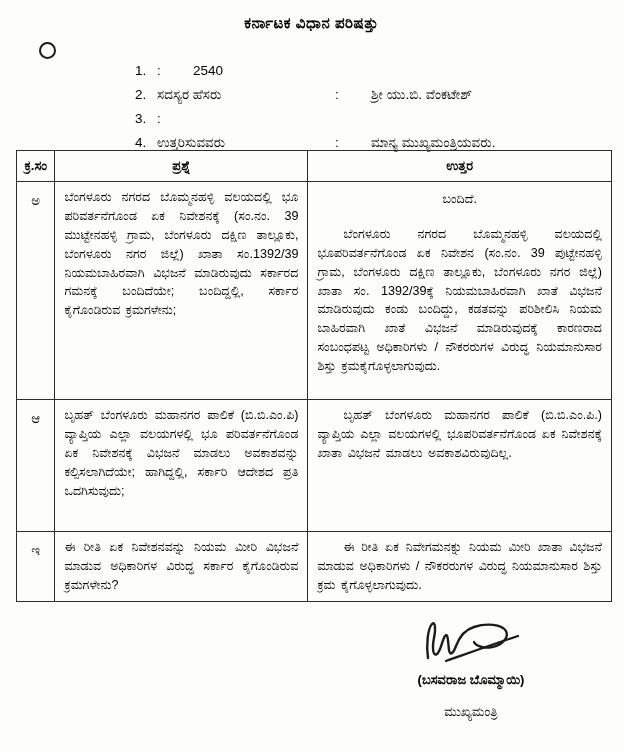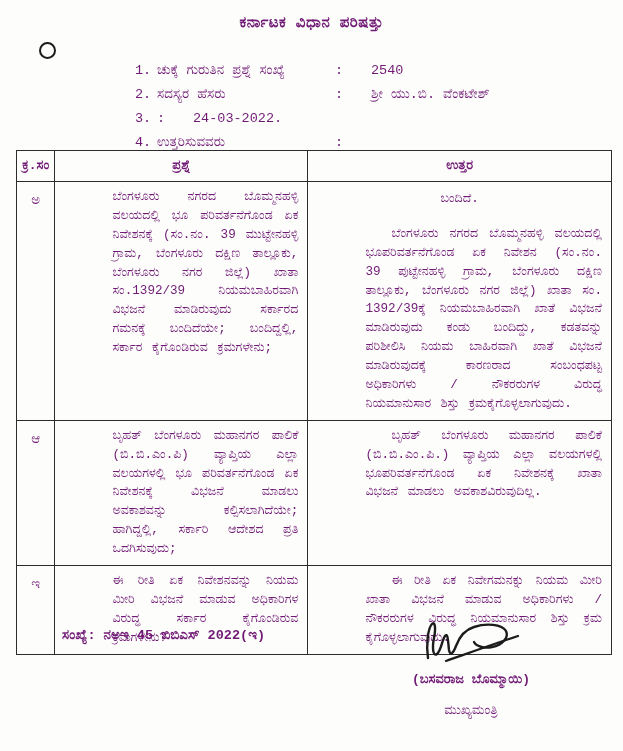--- a/index.html
+++ b/index.html
@@ -1,21 +1,21 @@
 <!DOCTYPE html>
 <html><head>
 <meta charset="utf-8">
 <style>
   html,body{margin:0;padding:0;background:#e8e8e8;}
   .page{
     position:relative;
     width:623px;height:751px;
     background:#fdfdfc;
-    font-family:Liberation Mono, monospace;
-    color:#701a75;
+    font-family:Liberation Sans, sans-serif;
+    color:#000000;
     overflow:hidden;
     box-shadow:0 0 4px rgba(0,0,0,.25);
   }
   .doc-title{
     position:absolute;top:14px;left:0;right:0;
     text-align:center;
     font-size:15px;font-weight:bold;
     letter-spacing:.5px;
   }
   .punch-hole{
@@ -47,21 +47,21 @@
   }
   .qa-table th{
     font-weight:bold;text-align:center;
     padding:4px 4px;height:22px;vertical-align:middle;
     font-size:13px;
   }
   .col-serial{width:38px;}
   .col-question{width:250px;}
   .col-answer{width:300px;}
   td.serial-cell{text-align:center;font-size:13.5px;padding-top:9px;}
-  .cell-text{text-align:justify;word-spacing:2px;margin-left:48px;}
+  .cell-text{text-align:justify;word-spacing:2px;}
   .answer-lead{text-align:center;margin:2px 0 16px 0;}
   .indent{text-indent:26px;}
   .row-1{height:218px;}
   .row-2{height:132px;}
   .row-3{height:68px;}
   .ref-line{
     position:absolute;top:628px;left:62px;
     font-size:13.5px;font-weight:bold;
   }
   .sign-block{
@@ -77,39 +77,38 @@
 
 <div class="page">
 
   <div class="doc-title">ಕರ್ನಾಟಕ ವಿಧಾನ ಪರಿಷತ್ತು</div>
 
   <div class="punch-hole"></div>
 
   <div class="meta-list">
     <div class="meta-row">
       <span class="meta-num">1.</span>
-      <span class="meta-label">ಚುಕ್ಕೆ ಗುರುತಿನ ಪ್ರಶ್ನೆ ಸಂಖ್ಯೆ</span>
       <span class="meta-colon">:</span>
       <span class="meta-value">2540</span>
     </div>
     <div class="meta-row">
       <span class="meta-num">2.</span>
       <span class="meta-label">ಸದಸ್ಯರ ಹೆಸರು</span>
       <span class="meta-colon">:</span>
       <span class="meta-value">ಶ್ರೀ ಯು.ಬಿ. ವೆಂಕಟೇಶ್</span>
     </div>
     <div class="meta-row">
       <span class="meta-num">3.</span>
       <span class="meta-colon">:</span>
-      <span class="meta-value">24-03-2022.</span>
     </div>
     <div class="meta-row">
       <span class="meta-num">4.</span>
       <span class="meta-label">ಉತ್ತರಿಸುವವರು</span>
       <span class="meta-colon">:</span>
+      <span class="meta-value">ಮಾನ್ಯ ಮುಖ್ಯಮಂತ್ರಿಯವರು.</span>
     </div>
   </div>
 
   <table class="qa-table">
     <colgroup>
       <col class="col-serial">
         <col class="col-question">
         <col class="col-answer">
     </colgroup>
     <thead>
@@ -144,21 +143,20 @@
         <td>
           <div class="cell-text">ಈ ರೀತಿ ಏಕ ನಿವೇಶನವನ್ನು ನಿಯಮ ಮೀರಿ ವಿಭಜನೆ ಮಾಡುವ ಅಧಿಕಾರಿಗಳ ವಿರುದ್ಧ ಸರ್ಕಾರ ಕೈಗೊಂಡಿರುವ ಕ್ರಮಗಳೇನು?</div>
         </td>
         <td>
           <div class="cell-text indent">ಈ ರೀತಿ ಏಕ ನಿವೇಗಮನಕ್ನು ನಿಯಮ ಮೀರಿ ಖಾತಾ ವಿಭಜನೆ ಮಾಡುವ ಅಧಿಕಾರಿಗಳು / ನೌಕರರುಗಳ ವಿರುದ್ಧ ನಿಯಮಾನುಸಾರ ಶಿಸ್ತು ಕ್ರಮ ಕೈಗೊಳ್ಳಲಾಗುವುದು.</div>
         </td>
       </tr>
     </tbody>
   </table>
 
-  <div class="ref-line">ಸಂಖ್ಯೆ: ನಅಇ 45 ಬಿಬಿಎಸ್ 2022(ಇ)</div>
 
   <div class="sign-block">
     <svg class="sign-svg" width="130" height="56" viewBox="0 0 130 56">
       <path d="M22,44 C20,30 22,14 26,10 C29,7 30,14 28,24 C26,34 27,43 31,40 C35,37 36,26 39,22 C42,18 42,28 43,36 C44,42 47,40 50,32 C53,24 58,16 68,13 C80,9 96,10 100,17 C103,23 97,31 86,33 C78,35 70,32 68,28" fill="none" stroke="#1c1c1c" stroke-width="2.4" stroke-linecap="round"></path>
       <path d="M40,47 C60,40 85,31 112,22" fill="none" stroke="#1c1c1c" stroke-width="2.2" stroke-linecap="round"></path>
     </svg>
     <div class="sign-name">(ಬಸವರಾಜ ಬೊಮ್ಮಾಯಿ)</div>
     <div class="sign-title">ಮುಖ್ಯಮಂತ್ರಿ</div>
   </div>
 

